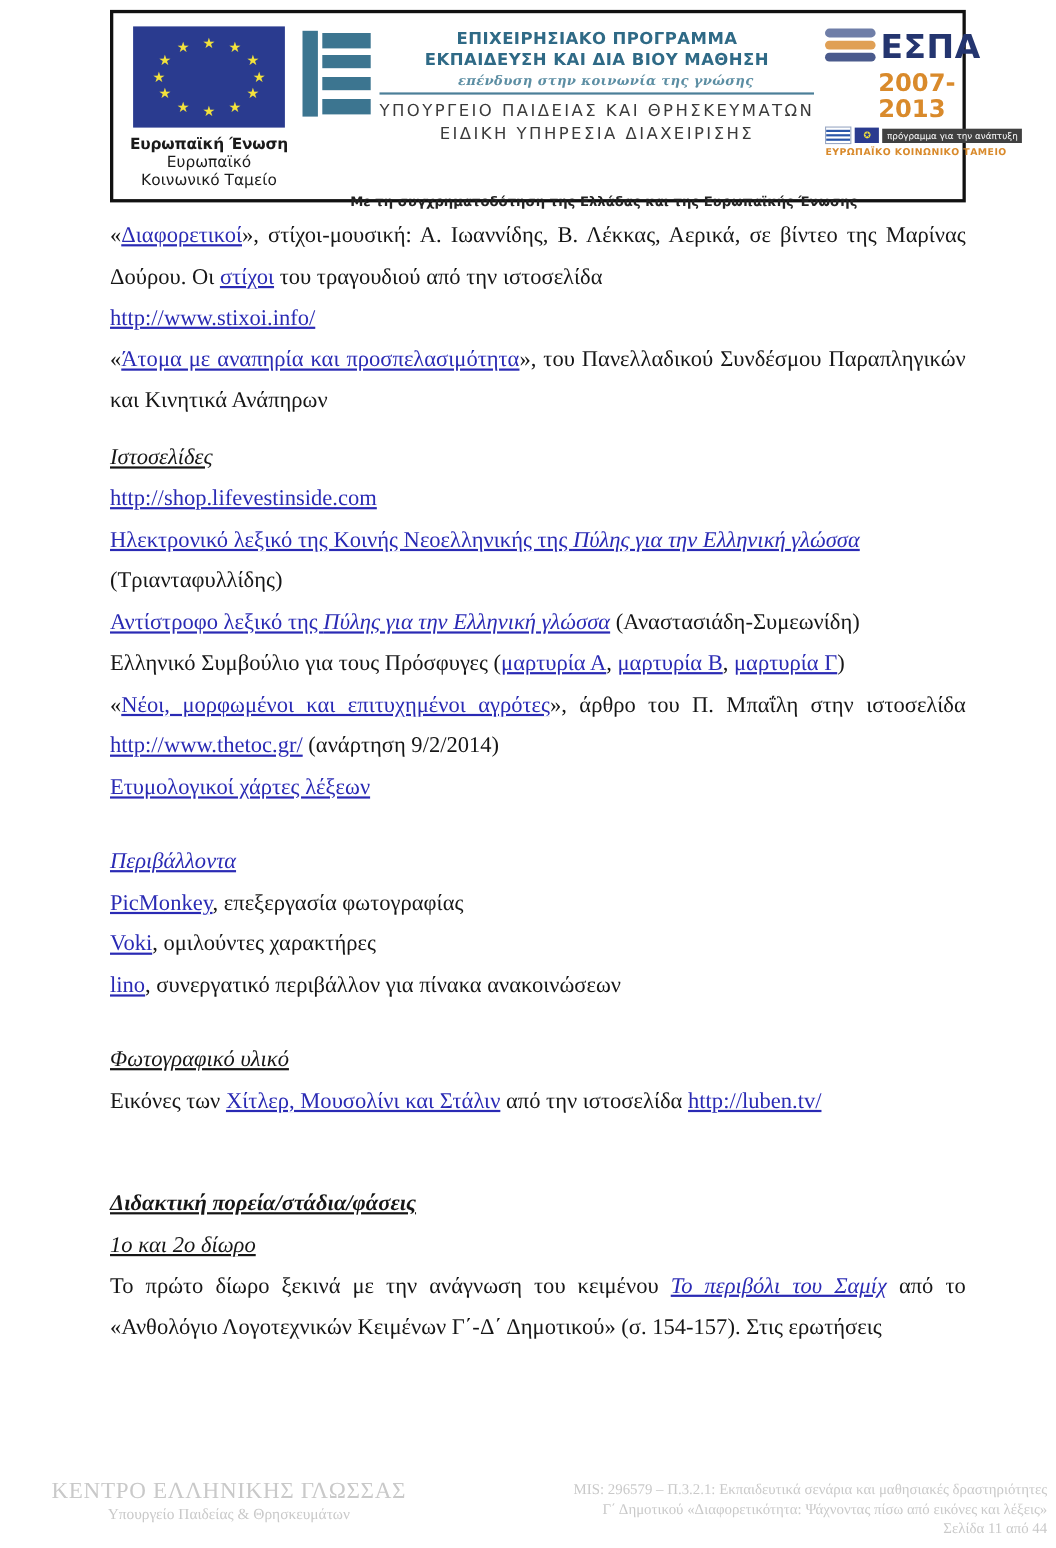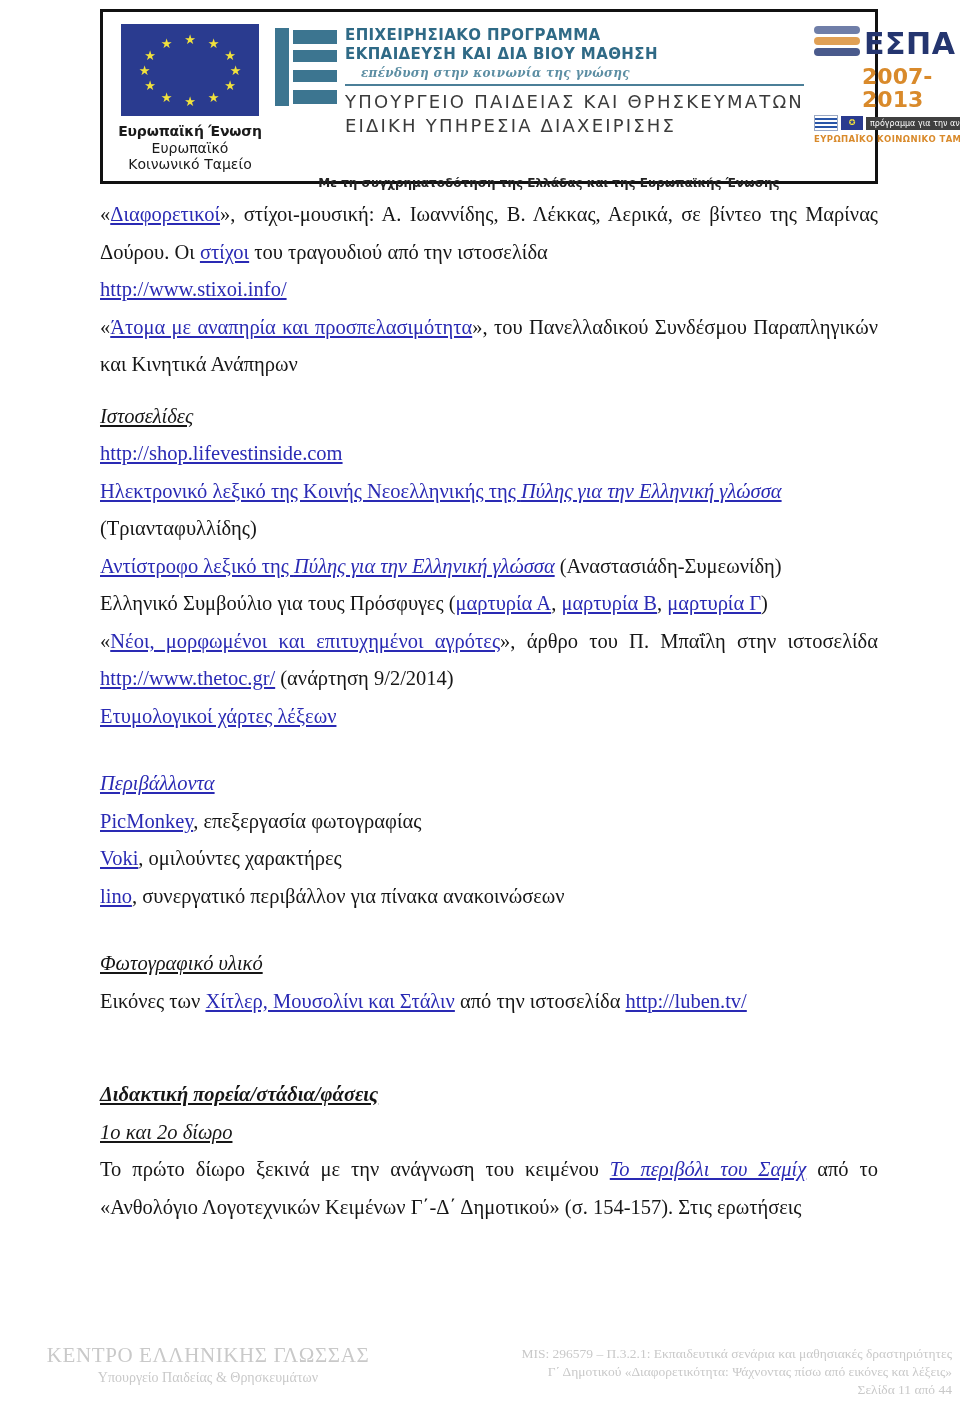--- a/index.html
+++ b/index.html
@@ -85,20 +85,21 @@
     height: 82px;
     position: relative;
   }
   .book-mark .bk {
     position: absolute;
     background: #3c7590;
     left: 0;
   }
   .mid-text {
     flex: 1 1 auto;
+    text-align: center;
   }
   .mid-l1, .mid-l2 {
     font-family: "DejaVu Sans", sans-serif;
     font-weight: bold;
     font-size: 15px;
     color: #2f6a86;
     letter-spacing: 0.4px;
     white-space: nowrap;
   }
   .mid-l2 { margin-top: 1px; }
@@ -112,21 +113,21 @@
     letter-spacing: 0.3px;
     margin-left: 16px;
   }
   .mid-rule {
     height: 2px;
     background: #4b7f98;
     margin: 4px 0 5px 0;
   }
   .mid-l4, .mid-l5 {
     font-family: "DejaVu Sans", sans-serif;
-    font-size: 18px;
+    font-size: 15px;
     color: #3b3b3b;
     letter-spacing: 2.2px;
     white-space: nowrap;
   }
   .mid-l5 { margin-top: 3px; }
 
   
   .espa-block {
     flex: 0 0 172px;
     padding-top: 4px;

